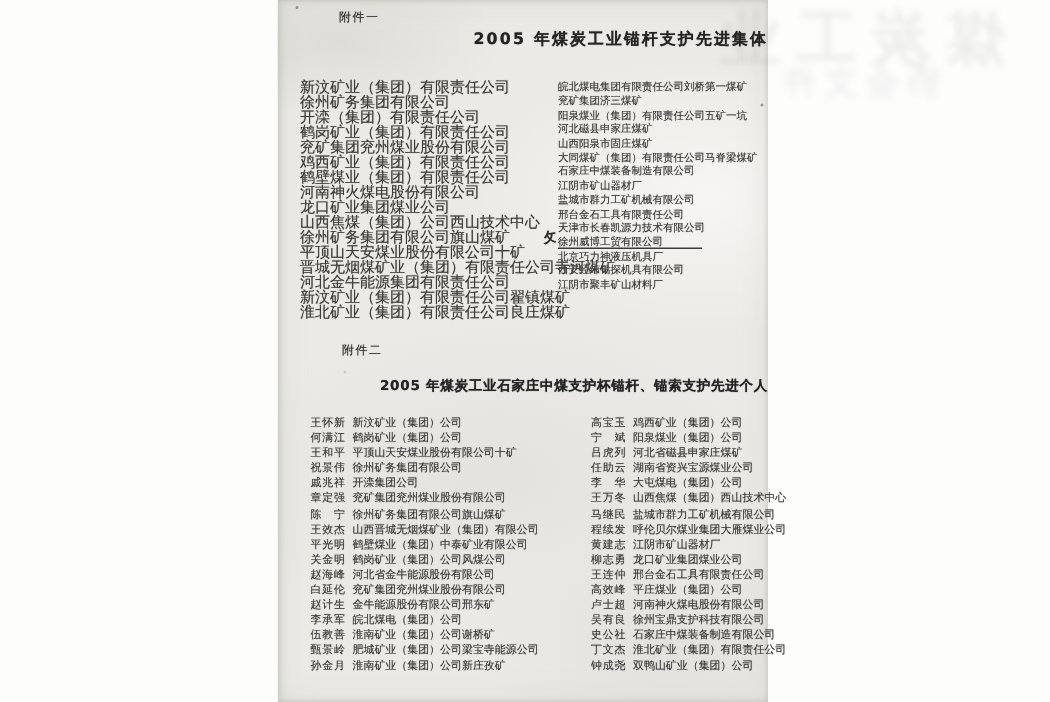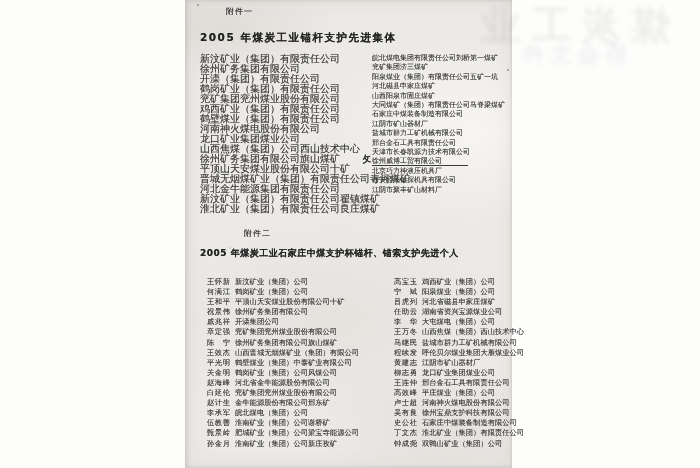--- a/index.html
+++ b/index.html
@@ -24,29 +24,28 @@
     letter-spacing:10px;
   }
   .ghost1{left:285px;top:-2px;font-size:40px;}
   .ghost2{left:330px;top:40px;font-size:22px;letter-spacing:6px;color:rgba(95,95,100,.08);}
   .attachment-label{
     position:absolute;font-size:8px;color:#333;letter-spacing:1px;white-space:nowrap;
     text-shadow:0 0 .5px rgba(60,60,60,.7);
     padding-left:28px;
   }
   .attach1{left:198px;top:6px;}
-  .attach2{left:216px;top:228px;}
+  .attach2{left:200px;top:228px;}
   .doc-title{
-    position:absolute;left:200px;width:312px;text-align:left;
+    position:absolute;left:200px;width:312px;text-align:right;
     font-weight:bold;color:#232323;white-space:nowrap;
     text-shadow:0 0 .6px rgba(40,40,40,.8);
-    margin-top:12px;
   }
   .title1{top:19px;font-size:10.5px;letter-spacing:1.5px;}
-  .title2{top:235px;font-size:9px;letter-spacing:.5px;}
+  .title2{top:251px;font-size:9px;letter-spacing:.5px;}
   .list-col{position:absolute;color:#3d3c3a;white-space:nowrap;text-shadow:0 0 .5px rgba(70,70,70,.65);}
   .s1-left{left:200px;top:54px;font-size:10px;line-height:10px;}
   .s1-right{left:372px;top:54px;font-size:7px;line-height:9.4px;}
   .s2-col{font-size:7.3px;line-height:10.1px;}
   .s2-left{left:207px;top:277px;}
   .s2-right{left:394px;top:277px;}
   .row{position:relative;}
   .underlined{border-bottom:1px solid #3a3a3a;padding-right:26px;margin-top:46px;}
   .mark{
     position:absolute;left:-10px;top:-2px;font-size:9px;font-weight:bold;color:#2a2a2a;

